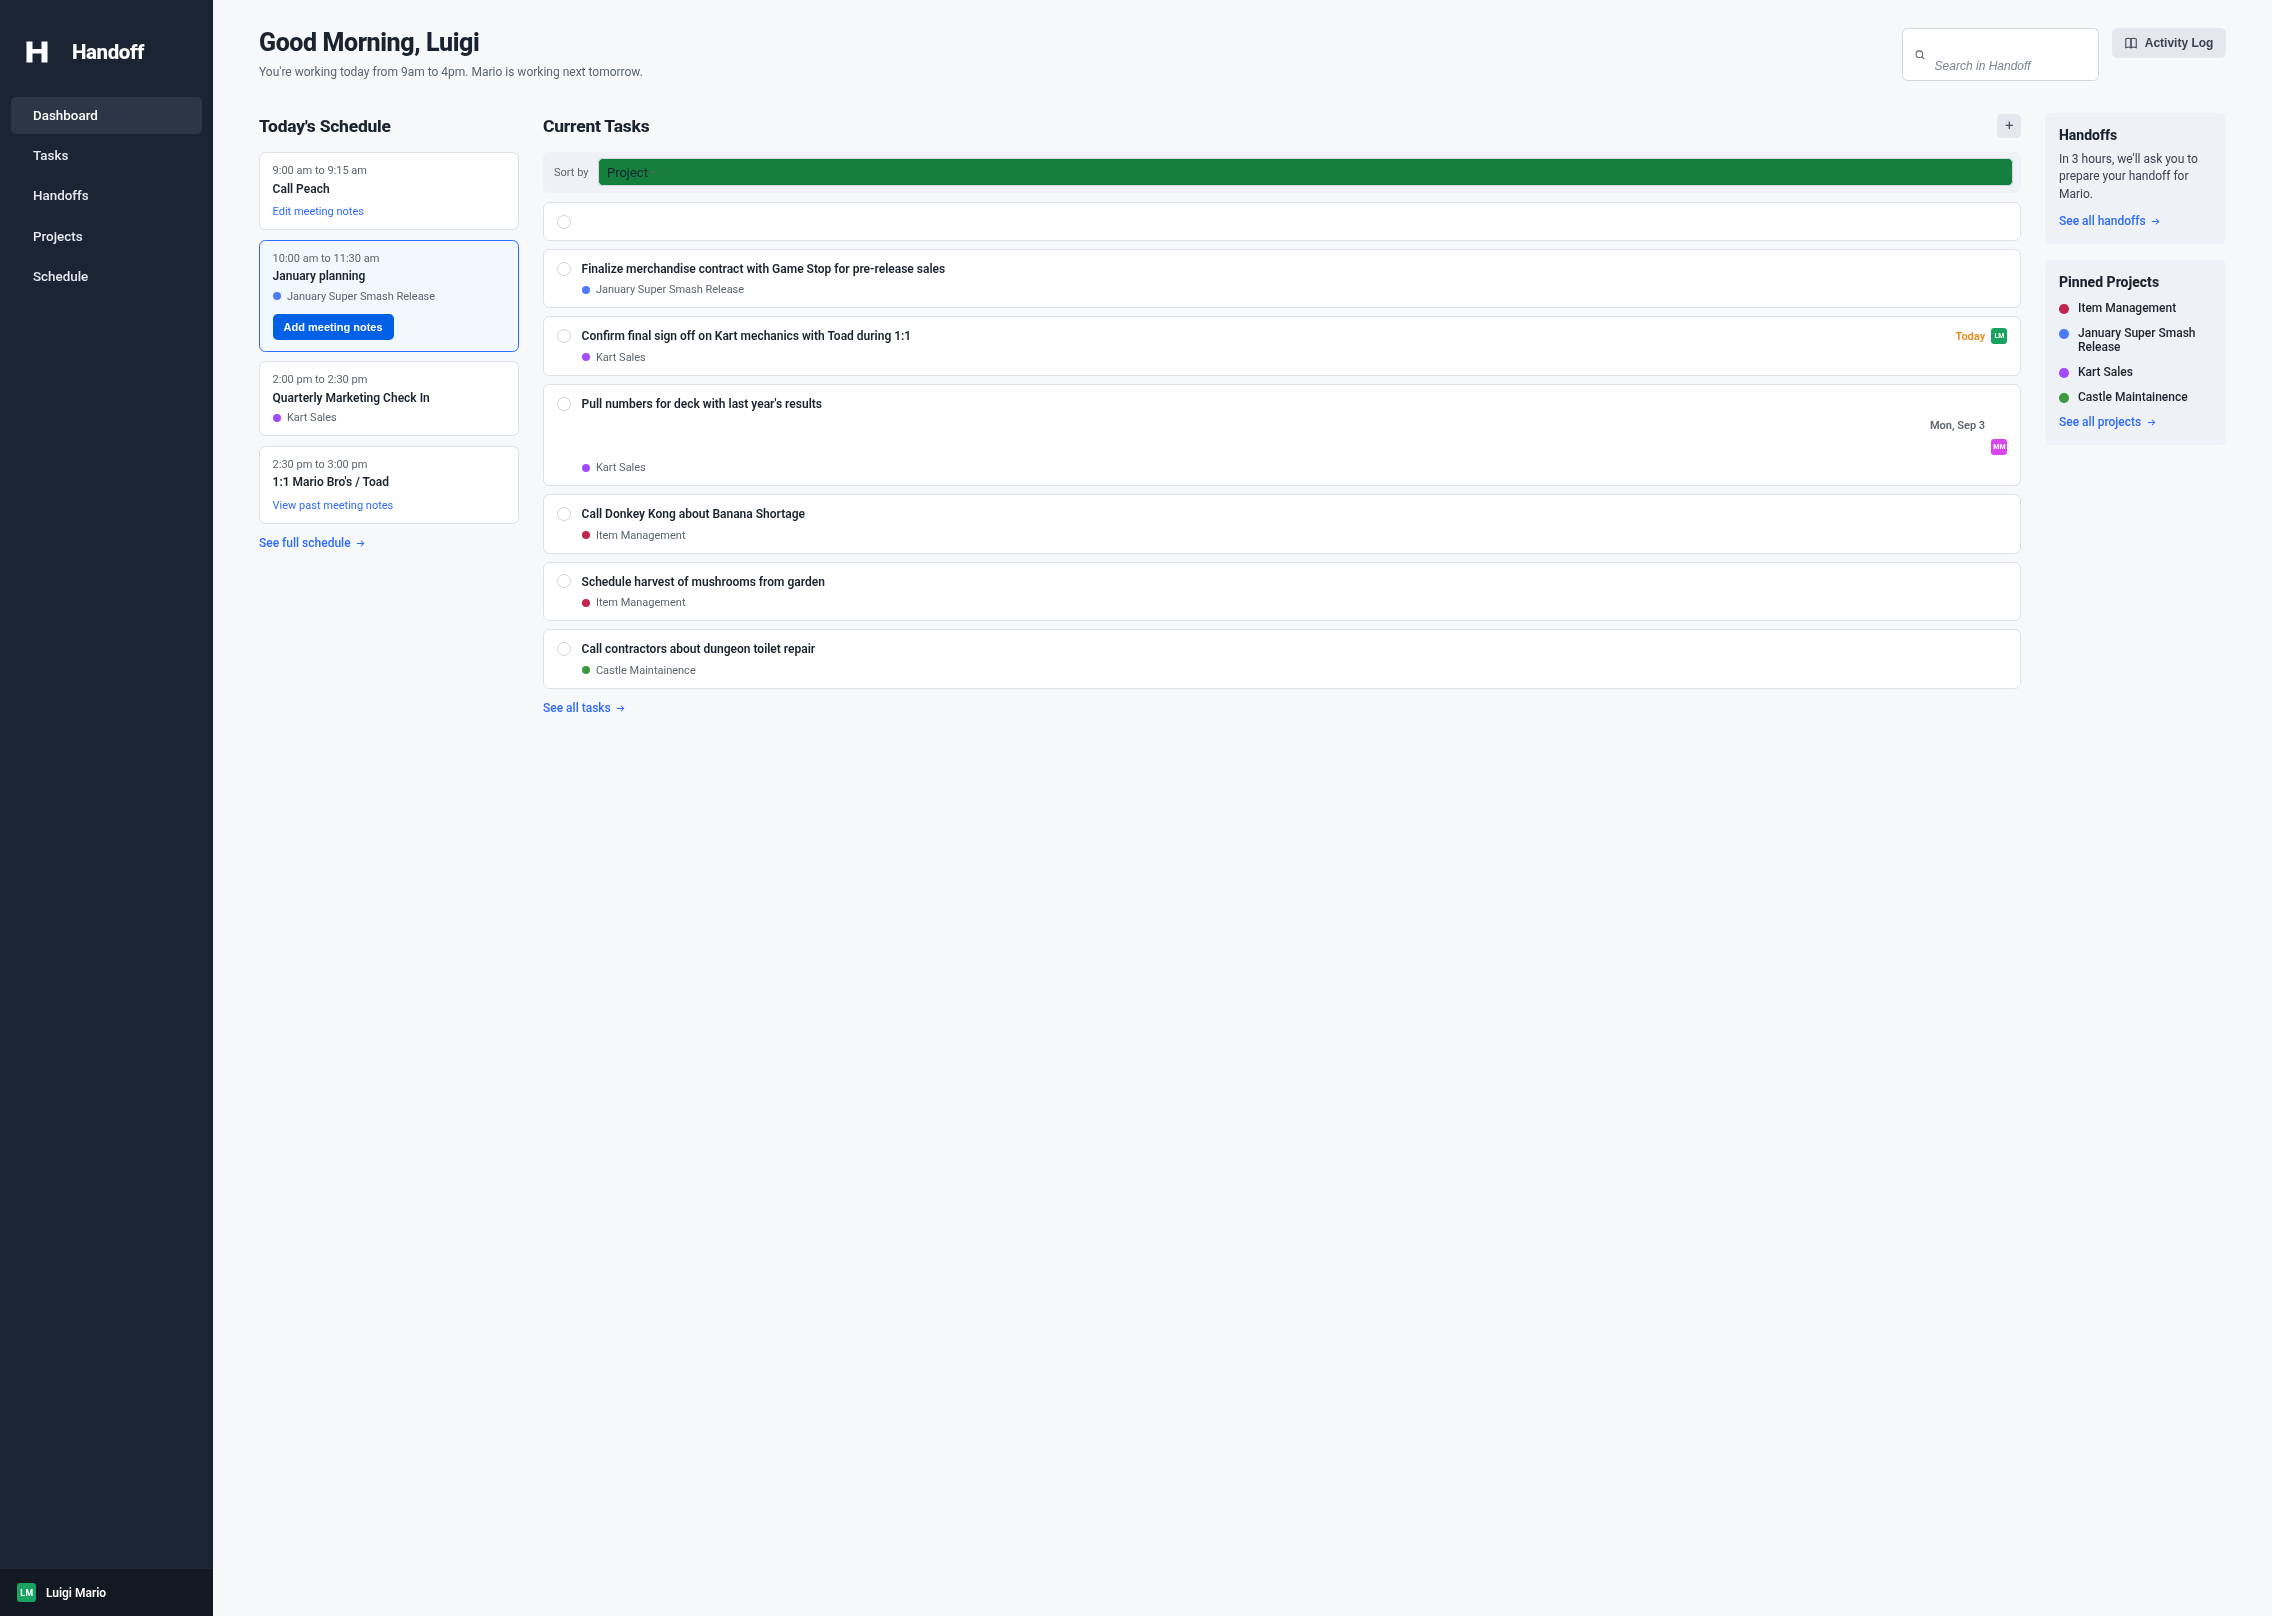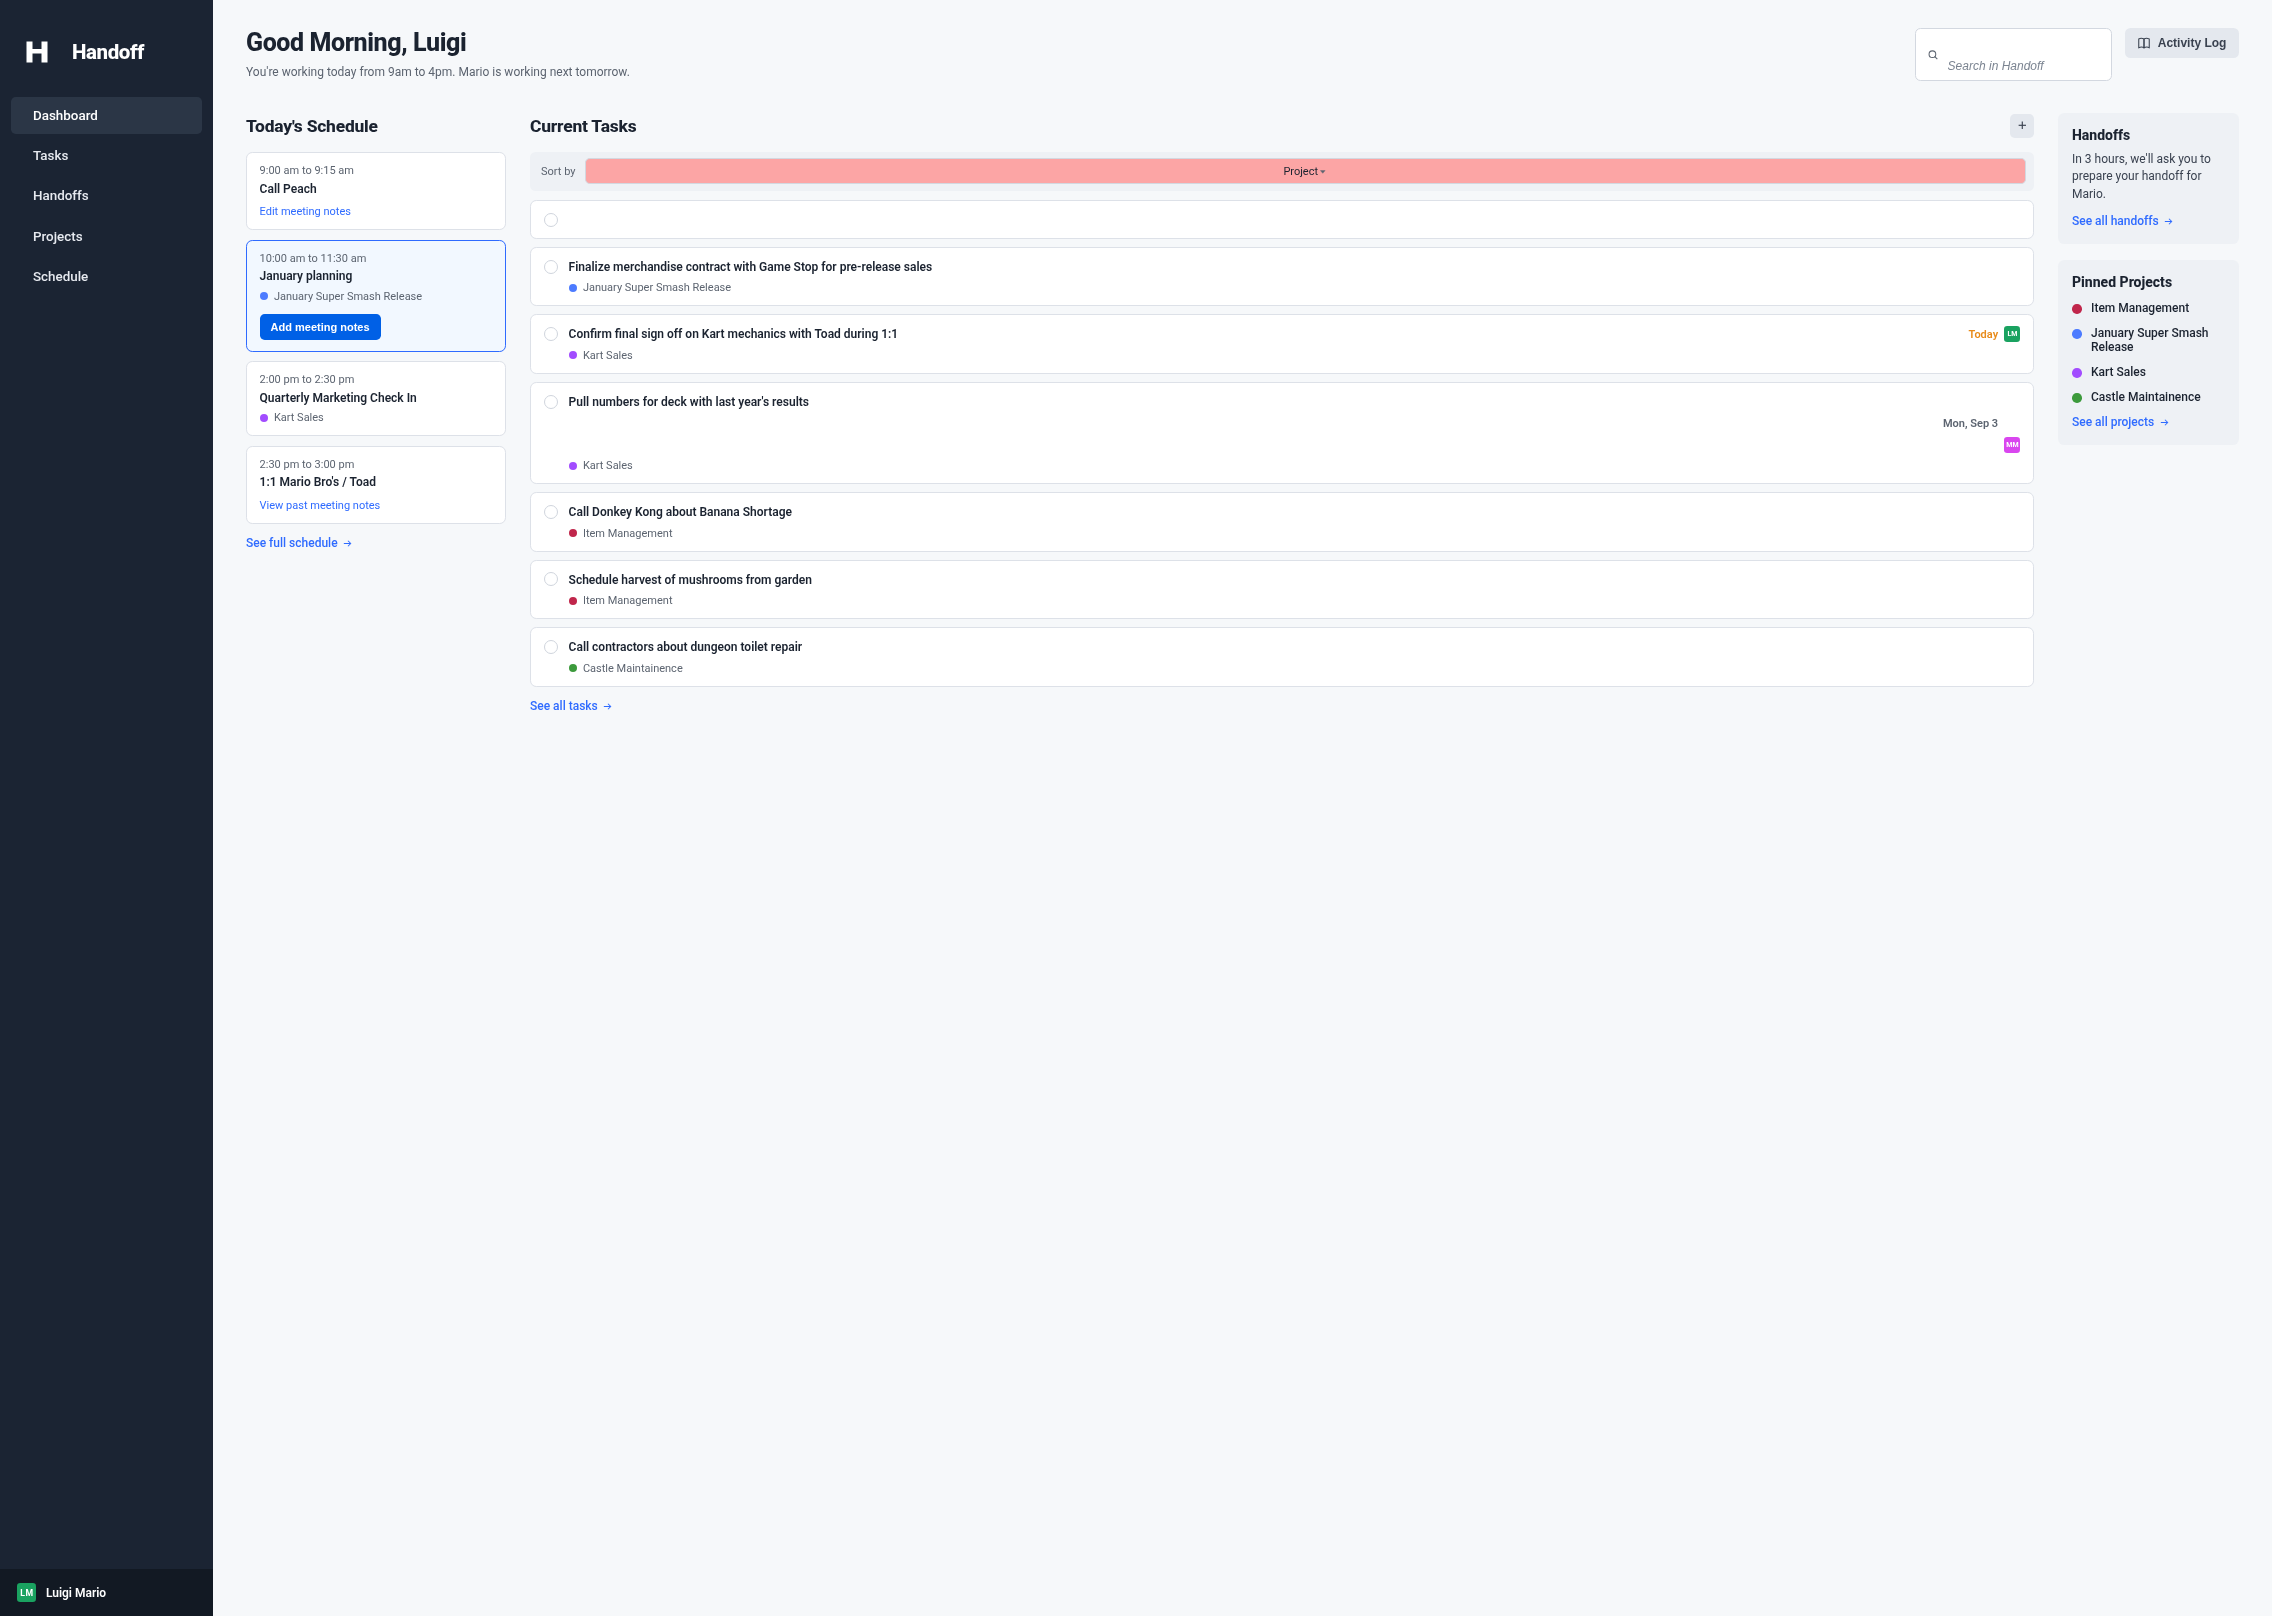--- a/index.html
+++ b/index.html
@@ -57,21 +57,21 @@
   background: #1AA260;
   color: #fff;
   font-size: 8.7px;
   font-weight: 700;
   display: flex; align-items: center; justify-content: center;
   letter-spacing: 0.4px;
 }
 .avatar-name { font-weight: 600; font-size: 12px; color: #fff; }
 
 
-.main { flex: 1; padding: 28px 33px; border-radius: 30px; }
+.main { flex: 1; padding: 28px 46px; border-radius: 30px; }
 .topbar { display: flex; align-items: flex-start; gap: 12.6px; }
 .greet-block { flex: 1; }
 .greet-title { font-size: 25px; font-weight: 800; letter-spacing: -0.4px; }
 .greet-sub { margin-top: 8px; color: #5C6470; font-size: 12px; }
 .search-wrap {
   display: flex; align-items: center;
   background: #fff; border: 0.8px solid #D3D8E0; border-radius: 5.5px;
   padding: 7px 11px; width: 197px;
 }
 .search-wrap input {
@@ -123,23 +123,23 @@
   width: 24px; height: 24px; border-radius: 4.7px; background: #E4E8EE;
   border: none; display: flex; align-items: center; justify-content: center; cursor: pointer;
 }
 .icon-btn svg { width: 12.6px; height: 12.6px; stroke: #3A4250; stroke-width: 2.2; fill: none; }
 .sortbar {
   background: #EEF1F5; border-radius: 5.5px; padding: 6.3px 8px 6.3px 11px;
   display: flex; align-items: center; gap: 9.5px; margin-bottom: 9.5px;
 }
 .sort-label { color: #5C6470; font-size: 11px; }
 .sort-select {
-  flex: 1; background: #fca5a5; border: 0.8px solid #D3D8E0; border-radius: 4.7px;
-  padding: 5.5px 8px; display: flex; align-items: center; justify-content: center;
-  font-size: 11px; cursor: pointer;
+  flex: 1; background: #15803d; border: 0.8px solid #D3D8E0; border-radius: 4.7px;
+  padding: 5.5px 8px; display: flex; align-items: center; justify-content: flex-start;
+  font-size: 13px; cursor: pointer;
 }
 .sort-select svg { width: 9.5px; height: 9.5px; stroke: #5C6470; fill: #5C6470; }
 
 .task-list { display: flex; flex-direction: column; gap: 8px; }
 .task {
   background: #fff; border: 0.8px solid #DDE1E8; border-radius: 6.3px;
   padding: 11px 12.6px; display: flex; gap: 11px; align-items: flex-start;
 }
 .task-check {
   width: 14px; height: 14px; border: 1.6px solid #D0D5DD; border-radius: 50%;

